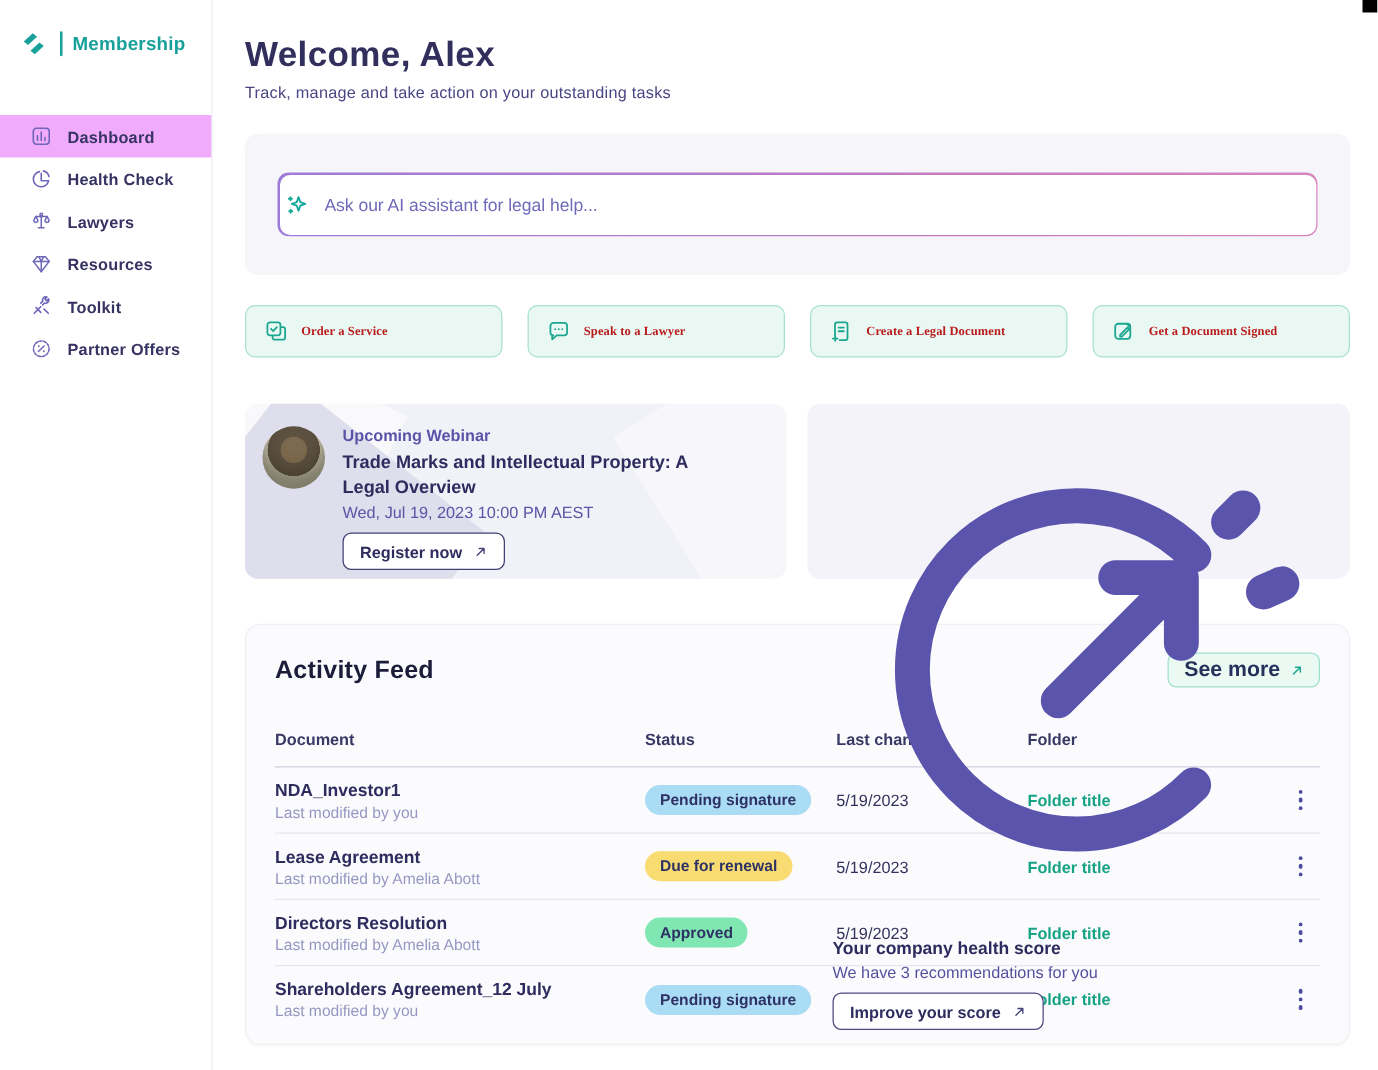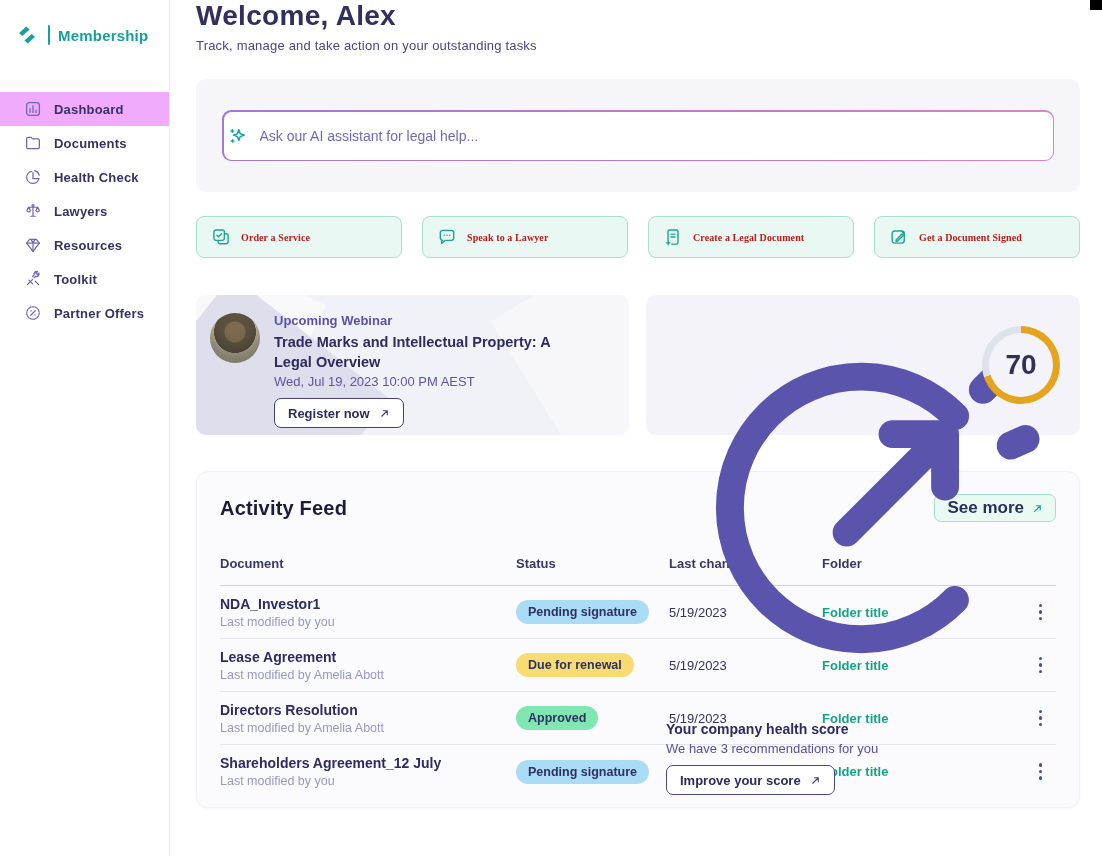--- a/index.html
+++ b/index.html
@@ -15,21 +15,21 @@
   .logo-text { color:#18A09A; font-size:15px; font-weight:700; letter-spacing:.2px; }
   .nav { margin-top:46px; display:flex; flex-direction:column; }
   .nav-item { display:flex; align-items:center; gap:12px; height:34px; padding-left:24px; cursor:pointer; color:#363262; }
   .nav-item.active { background:#f0abfc; }
   .nav-icon { width:18px; height:18px; color:#6E66B8; display:flex; align-items:center; }
   .nav-icon svg { width:18px; height:18px; }
   .nav-label { font-size:13px; font-weight:700; letter-spacing:.2px; }
 
   
   .main { position:absolute; left:196px; top:0; width:884px; height:856px; }
-  .page-title { font-size:28px; font-weight:700; color:#322F5D; letter-spacing:.3px; }
+  .page-title { margin-top:28px; font-size:28px; font-weight:700; color:#322F5D; letter-spacing:.3px; }
   .page-subtitle { margin-top:6px; font-size:13px; color:#4A4583; letter-spacing:.2px; }
 
   
   .ai-panel { margin-top:26px; height:113px; background:#F6F6FA; border-radius:10px; display:flex; align-items:center; padding:0 26px; }
   .ai-input-wrap { flex:1; background:linear-gradient(90deg,#9D7BD8,#C77BC2 70%,#D886C0); padding:1.5px; border-radius:9px; }
   .ai-input-inner { background:#fff; border-radius:8px; height:48px; display:flex; align-items:center; gap:12px; padding:0 4px; }
   .ai-input-inner input { border:none; outline:none; flex:1; font-family:"Liberation Sans",sans-serif; font-size:14px; color:#6F6AB8; background:transparent; }
   .ai-input-inner input::placeholder { color:#6F6AB8; opacity:1; }
   .sparkle { width:20px; height:20px; color:#14A99C; }
 
@@ -117,28 +117,20 @@
           <svg viewBox="0 0 24 24" fill="none" stroke="currentColor" stroke-width="1.7" stroke-linecap="round" stroke-linejoin="round">
             <rect x="3.5" y="3.5" width="17" height="17" rx="3.5"></rect>
               <path d="M8 16.5v-5M12 16.5V7.5M16 16.5v-3"></path>
           </svg>
         </span>
         <span class="nav-label">Dashboard</span>
       </div>
       <div class="nav-item">
         <span class="nav-icon">
           <svg viewBox="0 0 24 24" fill="none" stroke="currentColor" stroke-width="1.7" stroke-linecap="round" stroke-linejoin="round">
-            <path d="M3.5 17.5v-11a2 2 0 0 1 2-2h4l2 2h7a2 2 0 0 1 2 2v9a2 2 0 0 1-2 2h-13a2 2 0 0 1-2-2z"></path>
-          </svg>
-        </span>
-        <span class="nav-label">Documents</span>
-      </div>
-      <div class="nav-item">
-        <span class="nav-icon">
-          <svg viewBox="0 0 24 24" fill="none" stroke="currentColor" stroke-width="1.7" stroke-linecap="round" stroke-linejoin="round">
             <path d="M19.8 14.2A8.2 8.2 0 1 1 10 4.4"></path>
               <path d="M19.8 14.2H12V6.2"></path>
             <path d="M14.3 3.6a8.3 8.3 0 0 1 6 6"></path>
           </svg>
         </span>
         <span class="nav-label">Health Check</span>
       </div>
       <div class="nav-item">
         <span class="nav-icon">
           <svg viewBox="0 0 24 24" fill="none" stroke="currentColor" stroke-width="1.6" stroke-linecap="round" stroke-linejoin="round">
@@ -277,25 +269,20 @@
           </svg>
         </span>
         <div class="health-title">Your company health score</div>
         <div class="health-sub">We have 3 recommendations for you</div>
         <button class="outline-btn" style="border-color:#4D4880;">
           <span>Improve your score</span>
           <svg viewBox="0 0 24 24" fill="none" stroke="currentColor" stroke-width="2.4" stroke-linecap="round" stroke-linejoin="round">
               <path d="M6 18L18 6M9.5 6H18v8.5"></path>
             </svg>
         </button>
-        <div class="score-ring">
-          <div class="score-ring-inner">
-            <span class="score-value">70</span>
-          </div>
-        </div>
       </div>
 
     </section>
 
     <section class="activity">
       <div class="activity-head">
         <div class="activity-title">Activity Feed</div>
         <button class="see-more-btn">
           <span>See more</span>
           <svg viewBox="0 0 24 24" fill="none" stroke="currentColor" stroke-width="2.6" stroke-linecap="round" stroke-linejoin="round">

